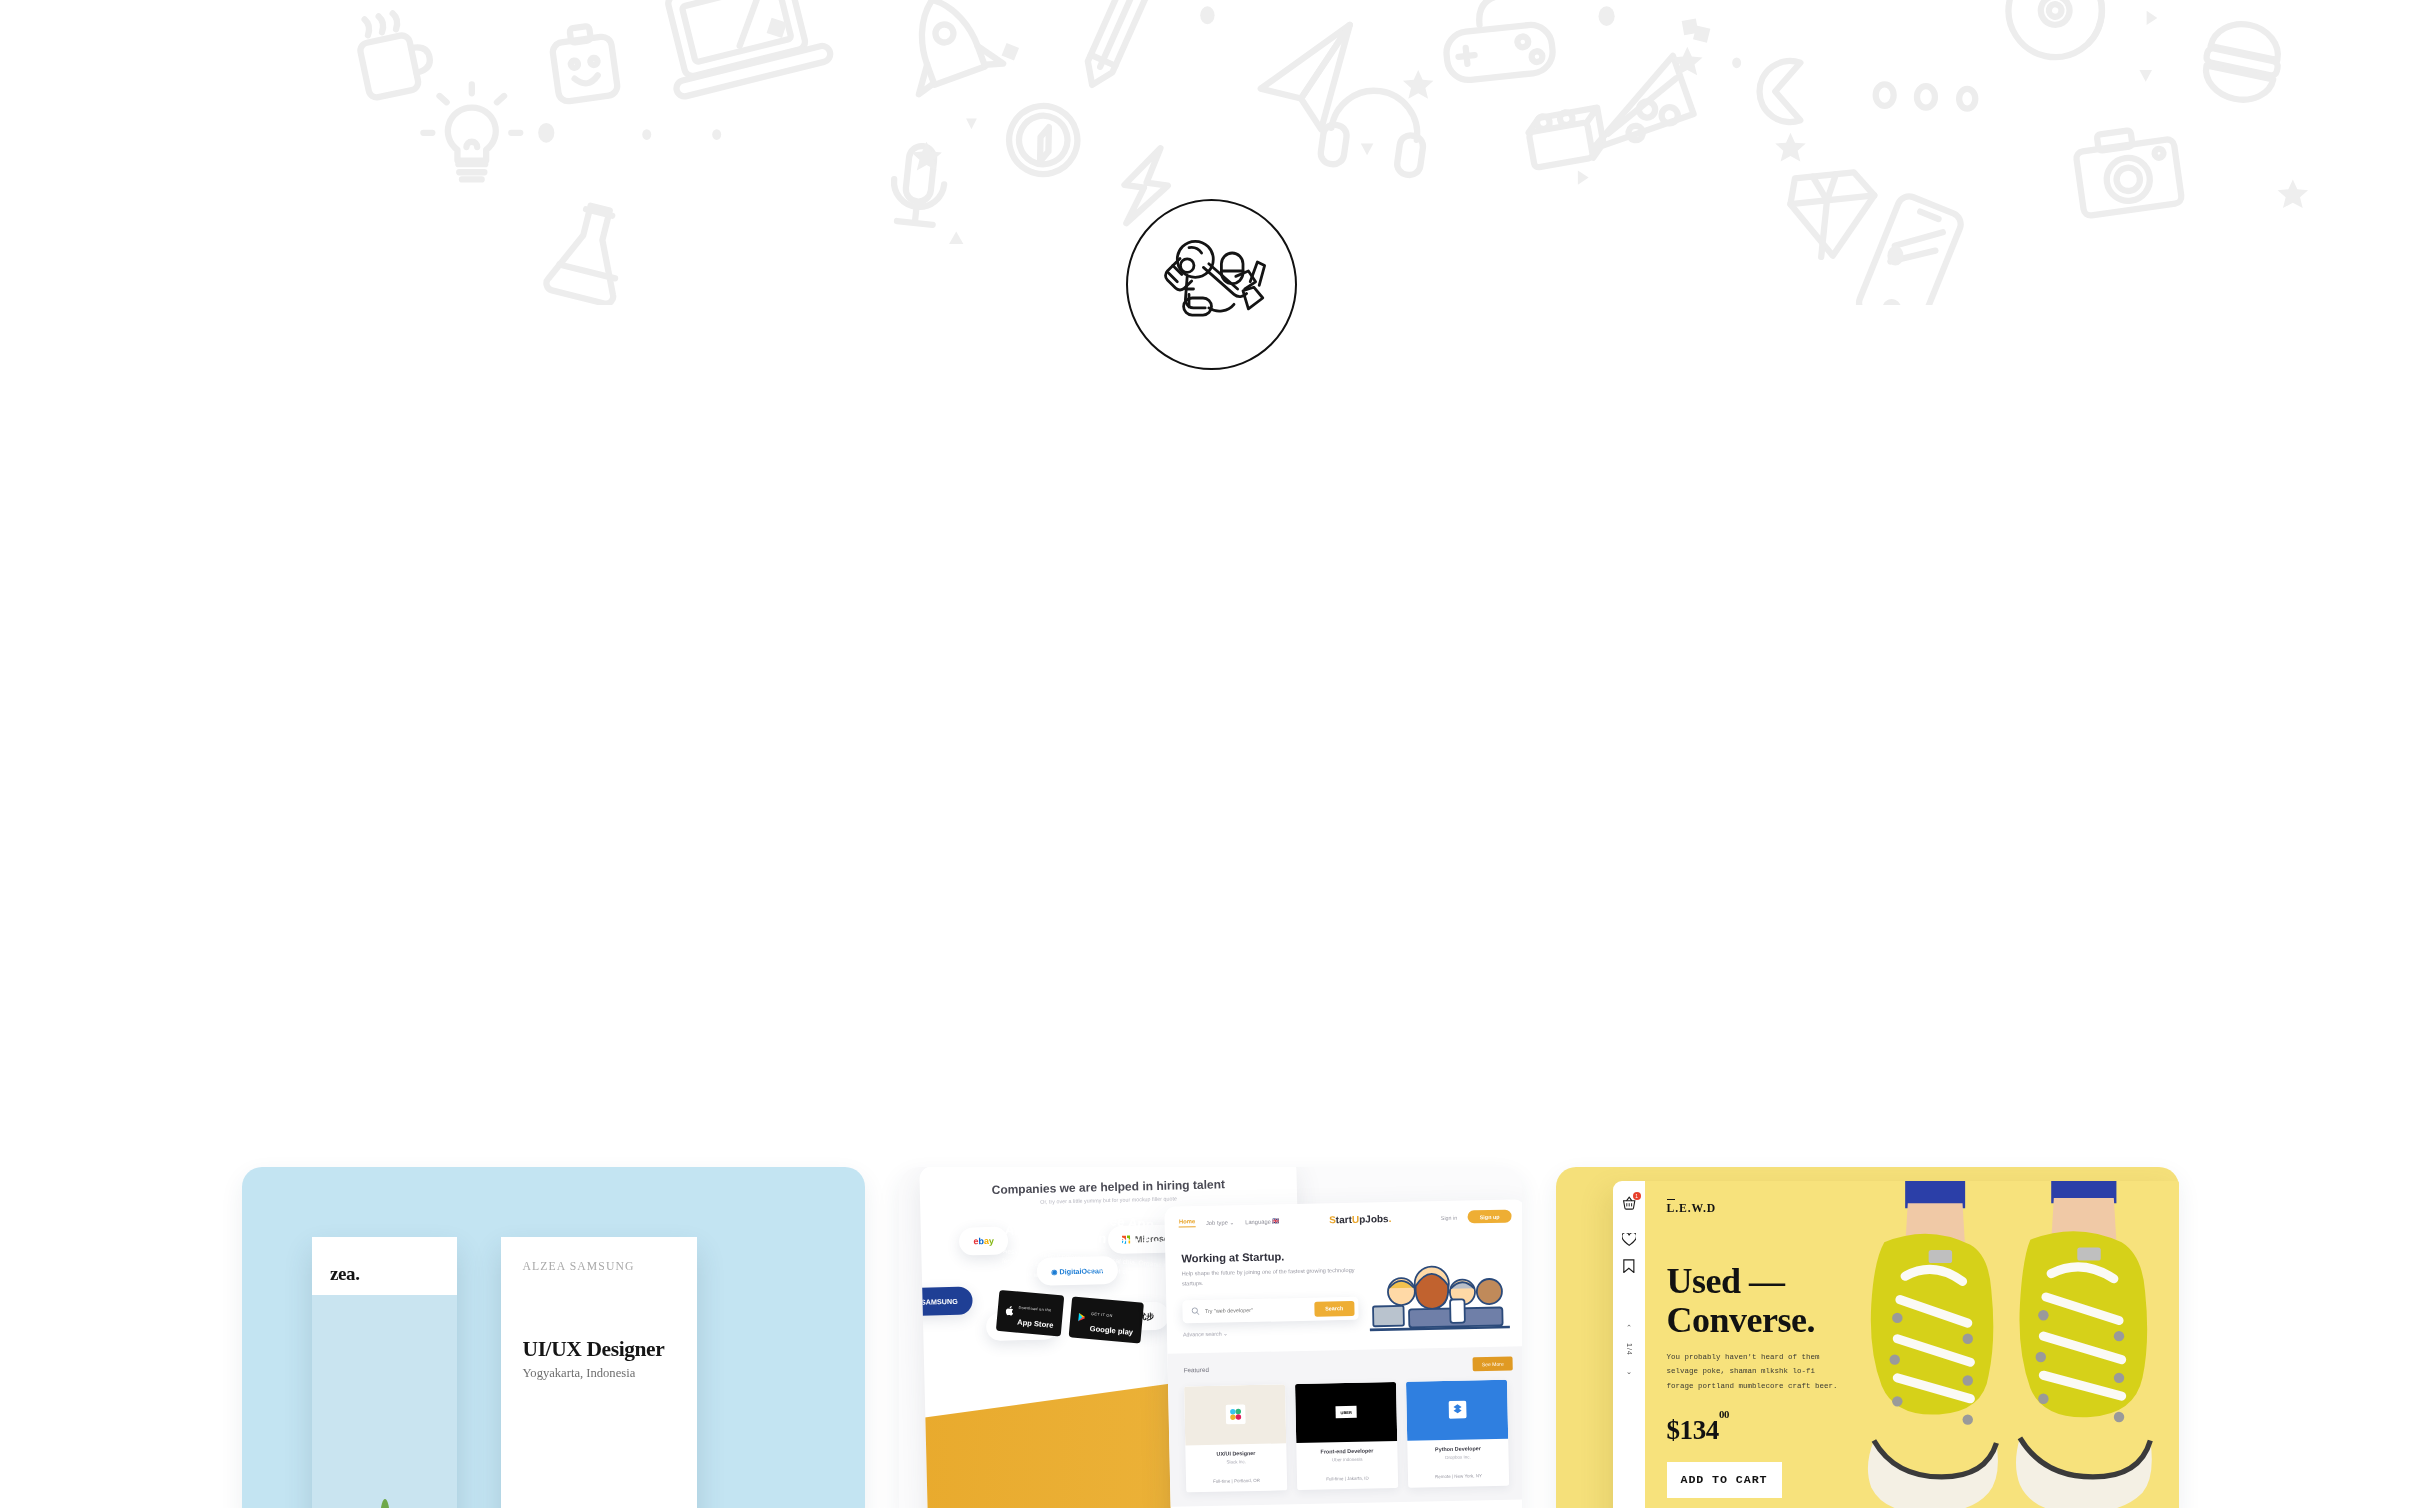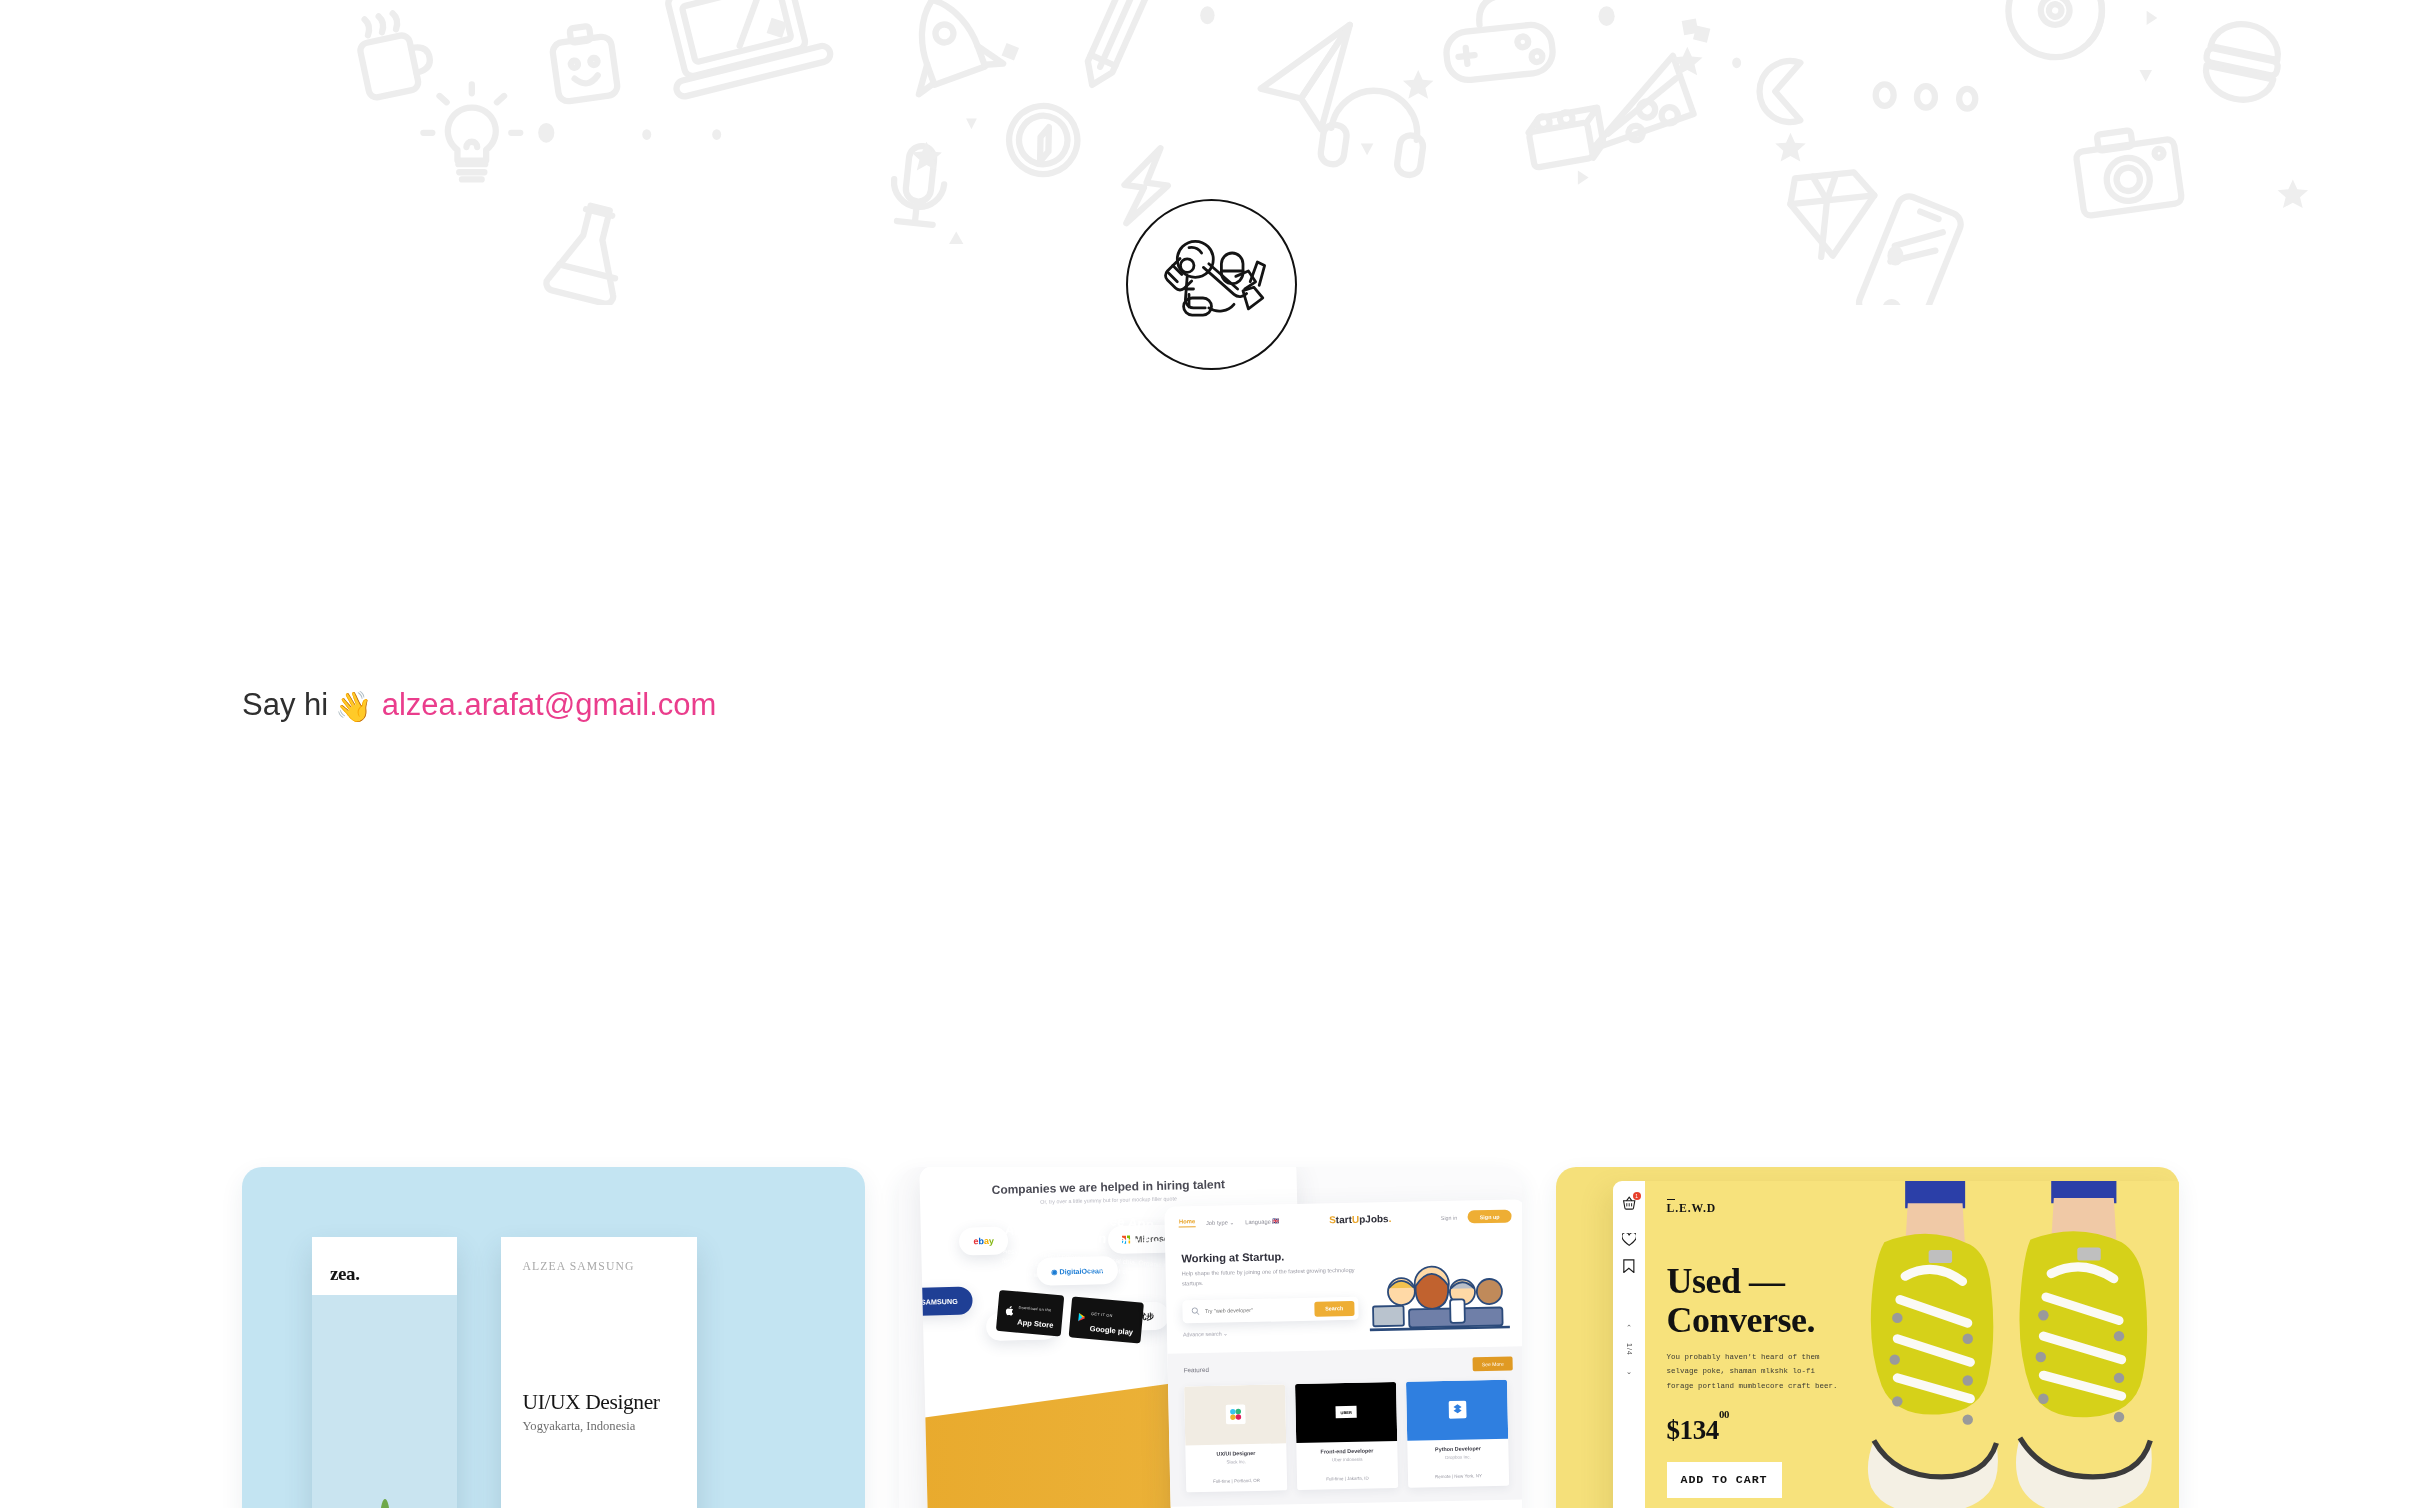--- a/index.html
+++ b/index.html
@@ -147,23 +147,23 @@
     width: 196px; height: 359px;
     padding: 23px 21.5px;
   }
   .bc-name {
     font-family: "Liberation Serif", serif;
     font-size: 11.7px;
     letter-spacing: 1.1px;
     color: #a9a9a9;
   }
   .bc-role {
-    margin-top: 117px;
+    margin-top: 64px;
     font-family: "Liberation Serif", serif;
-    font-weight: 400;
+    font-weight: 700;
     font-size: 21.5px;
     color: #151515;
     letter-spacing: -0.4px;
   }
   .bc-loc {
     margin-top: 3.6px;
     font-family: "Liberation Serif", serif;
     font-size: 12.6px;
     color: #6e6e6e;
   }
@@ -617,25 +617,20 @@
         <path d="M100 72 l12 -4 l10 12 l-16 12 z"></path>
         <path d="M108 62 l8 -22 l8 4 l-6 22"></path>
 
         <path d="M62 91 a20 18 0 0 0 28 -4"></path>
       </g>
     </svg>
   </div>
 </div>
 
 <section class="hero">
-  <p class="contact-line">
-    <span class="contact-label">Say hi</span>
-    <span class="wave-emoji">👋</span>
-    <a class="contact-email" href="#">alzea.arafat@gmail.com</a>
-  </p>
 </section>
 
 <div class="cards-row">
 
   <div class="card card-branding">
     <div class="bc bc-left">
       <div class="bc-left-top">
         <span class="bc-left-logo">zea.</span>
       </div>
       <div class="bc-left-photo">

